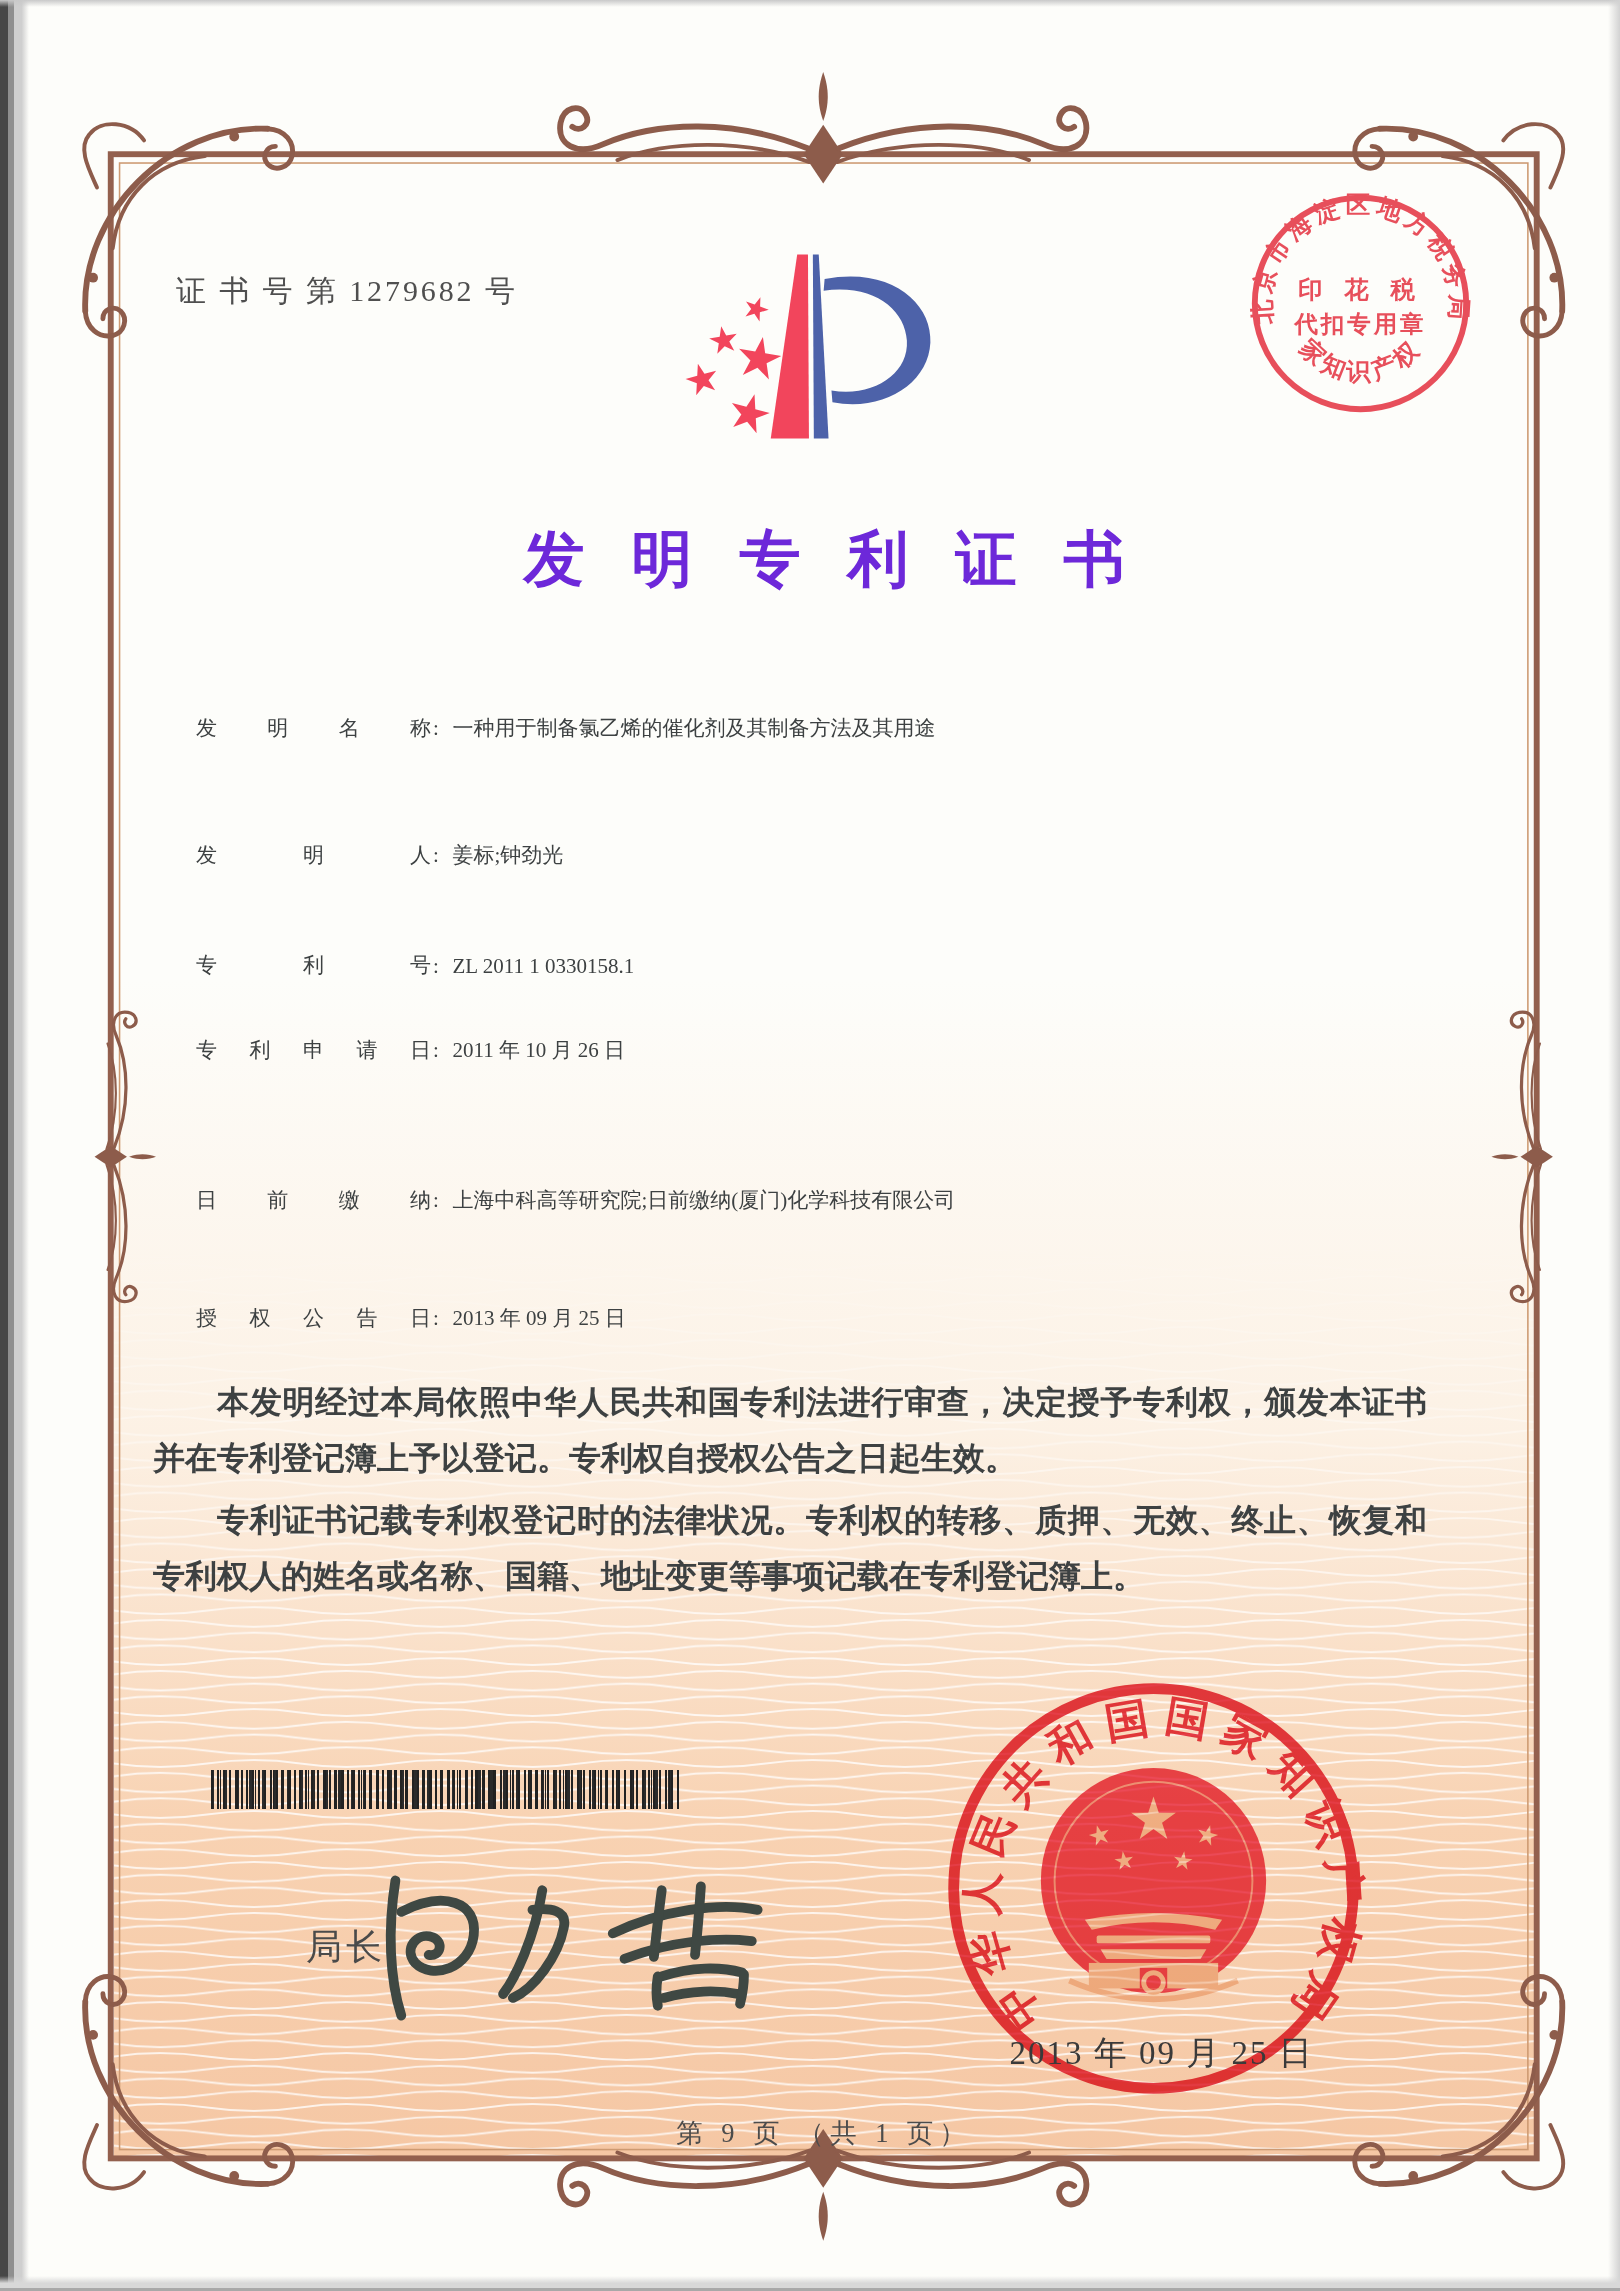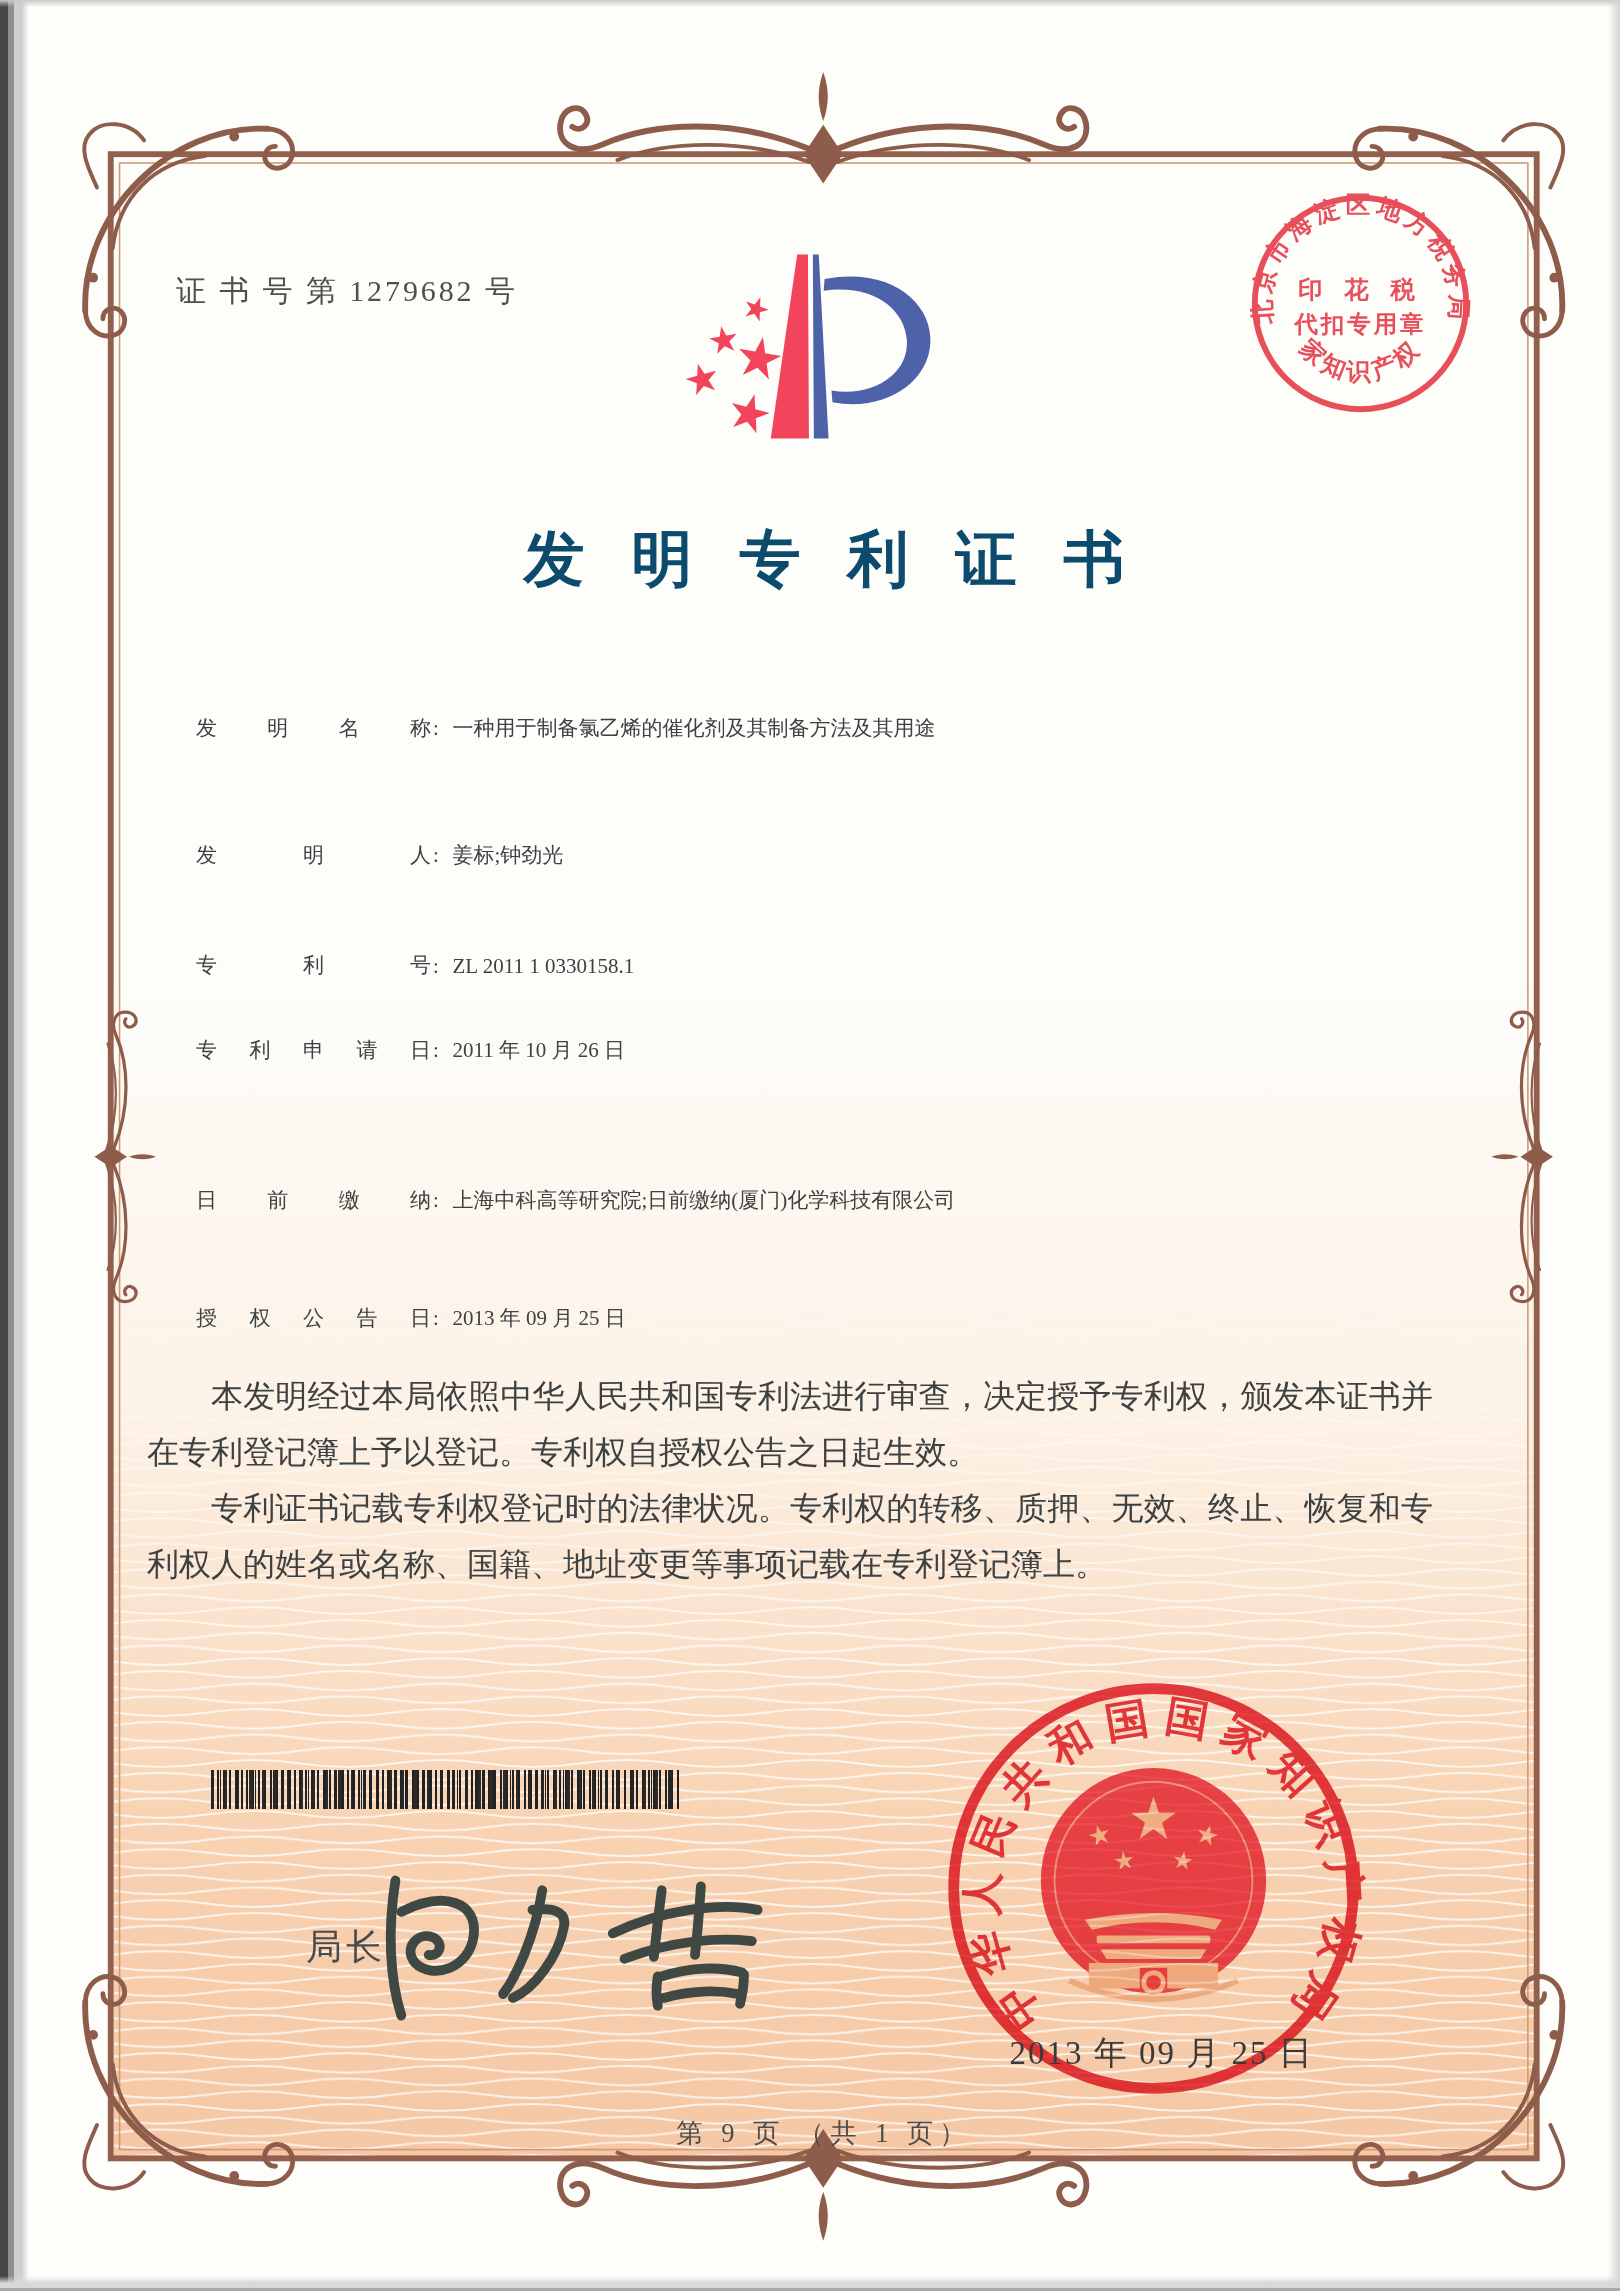--- a/index.html
+++ b/index.html
@@ -23,29 +23,29 @@
   .peach{left:114px;top:980px;width:1420px;height:1176px;
     background:linear-gradient(180deg,rgba(252,238,222,0) 0%,rgba(251,227,203,.45) 38%,#f8d2b2 72%,#f5c7a4 100%);}
   .waves{left:114px;top:980px;
     -webkit-mask-image:linear-gradient(180deg,transparent 0%,transparent 20%,#000 58%);
     mask-image:linear-gradient(180deg,transparent 0%,transparent 20%,#000 58%);}
 
   .frame-svg{left:0;top:0;pointer-events:none;}
 
   .cert-number{left:176px;top:271px;font-size:30px;color:#4f4f4f;letter-spacing:2.9px;text-align:right;}
   .title{left:111px;top:519px;width:1426px;text-align:center;font-size:61px;
-    color:#0c4a6e;letter-spacing:47px;text-indent:47px;font-weight:700;}
+    color:#6d28d9;letter-spacing:47px;text-indent:47px;font-weight:700;}
 
   .field{left:196px;font-size:21px;color:#3d4142;white-space:nowrap;}
   .flabel{display:inline-block;width:235px;text-align:justify;text-align-last:justify;vertical-align:bottom;}
   .fcolon{margin:0 13.7px 0 2px;}
 
   .paras{left:147px;top:1368px;width:1286px;font-size:32px;line-height:56px;
     color:#3d4142;text-align:justify;}
-  .paras p{margin:0;text-indent:2em;}
+  .paras p{margin:6px;text-indent:2em;font-weight:bold;}
 
   .barcode{left:211px;top:1770px;width:469px;height:39px;
     background-image:
       repeating-linear-gradient(90deg,#222 0 2px,rgba(0,0,0,0) 2px 5.9px),
       repeating-linear-gradient(90deg,#202020 0 1px,rgba(0,0,0,0) 1px 8.8px),
       repeating-linear-gradient(90deg,#2a2a2a 0 2.9px,rgba(0,0,0,0) 2.9px 12.7px);}
 
   .director{left:306px;top:1923px;font-size:36px;color:#4a4a4a;letter-spacing:3.9px;}
   .signature-svg{left:368px;top:1851px;}
 

